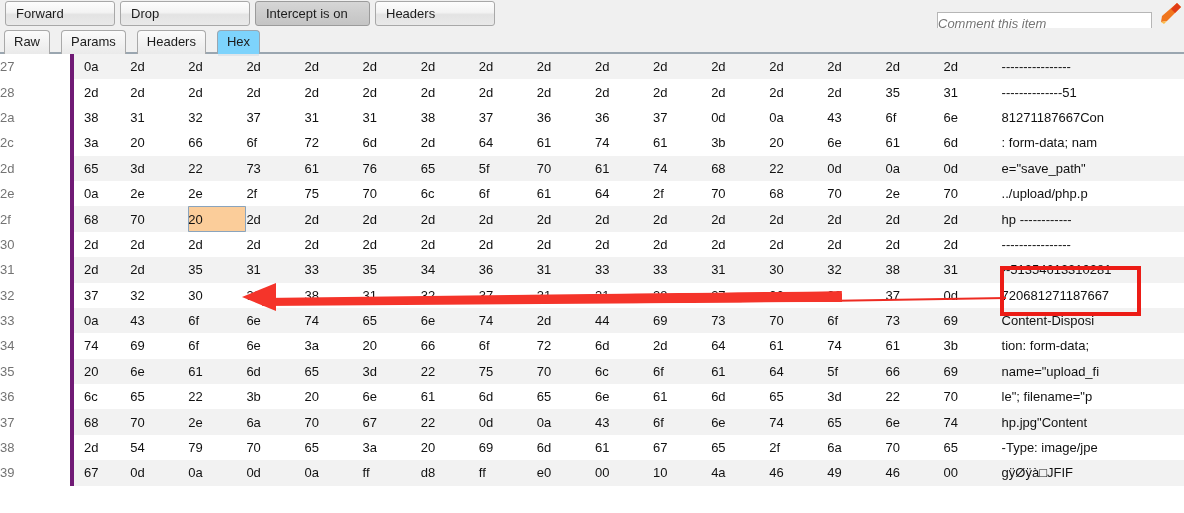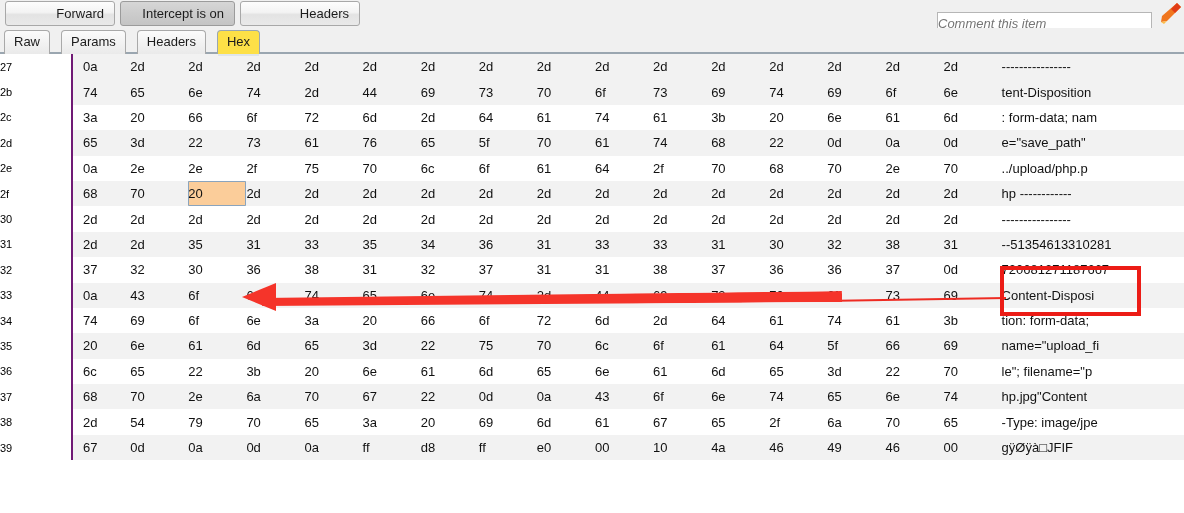--- a/index.html
+++ b/index.html
@@ -24,21 +24,21 @@
   .btn {
     height: 25px;
     min-width: 110px;
     margin-left: 5px;
     padding: 0 10px;
     border: 1px solid #a8a8a8;
     border-radius: 3px;
     background: linear-gradient(to bottom, #fdfdfd 0%, #f3f3f3 45%, #e3e3e3 55%, #e9e9e9 100%);
     font-size: 13px;
     color: #1c1c1c;
-    text-align: right;
+    text-align: left;
     line-height: 23px;
     cursor: default;
     font-family: "Liberation Sans", sans-serif;
   }
   .btn.pressed {
     background: linear-gradient(to bottom, #d6d6d6 0%, #cccccc 50%, #c4c4c4 100%);
     border-color: #9b9b9b;
   }
   .btn.w-forward { width: 110px; }
   .btn.w-drop    { width: 130px; }
@@ -92,21 +92,21 @@
     border: 1px solid #a9a9a9;
     border-bottom: none;
     border-radius: 4px 4px 0 0;
     background: linear-gradient(to bottom, #fbfbfb, #eaeaea);
     font-size: 13px;
     color: #1c1c1c;
     cursor: default;
     z-index: 1;
   }
   .tab.active {
-    background: #fde047;
+    background: #7dd3fc;
     z-index: 3;
     border-color: #9aa6b0;
   }
   .tab.active::after {
     content:"";
     position:absolute; left:0; right:0; bottom:-2px; height:2px;
     background:#dfe5ea;
   }
 
   
@@ -129,23 +129,23 @@
   table.hex td {
     padding: 0;
     vertical-align: middle;
     white-space: nowrap;
     font-family: "Liberation Sans", sans-serif;
   }
   td.addr {
     width: 72px;
     padding-left: 4px;
     background: #ffffff !important;
-    border-right: 2px solid #701a75;
-    color: #000000;
-    font-size: 11px;
+    border-right: 4px solid #701a75;
+    color: #737373;
+    font-size: 13px;
   }
   td.hx {
     width: 58px;
     text-align: left;
     padding-left: 3px;
   }
   td.hx.first { padding-left: 10px; }
   td.asc {
     width: 182px;
     padding-left: 14px;
@@ -192,20 +192,21 @@
     pointer-events: none;
   }
 </style>
 </head>
 <body>
 
 <div id="app">
 
   <div class="toolbar">
     <button class="btn w-forward">Forward</button>
+    <button class="btn w-drop">Drop</button>
     <button class="btn w-icept pressed">Intercept is on</button>
     <button class="btn w-action">Headers</button>
     <div class="spacer"></div>
     <input class="comment-field" type="text" placeholder="Comment this item" style="">
     <div class="highlighter">
       <svg width="26" height="25" viewBox="0 0 26 25">
         <path d="M21 2 L25 6 L11 20 L5 21 L6 15 Z" fill="#f0761e"></path>
         <path d="M21 2 L25 6 L19 12 L15 8 Z" fill="#e03c16"></path>
         <path d="M5 21 L11 20 L8 23 Z" fill="#fbbd4a"></path>
       </svg>
@@ -235,39 +236,59 @@
             <td class="hx">2d</td>
             <td class="hx">2d</td>
             <td class="hx">2d</td>
             <td class="hx">2d</td>
             <td class="hx">2d</td>
             <td class="hx">2d</td>
             <td class="hx">2d</td>
             <td class="hx">2d</td>
             <td class="asc">----------------</td>
           </tr>
-          <tr class="odd">
-            <td class="addr">2b</td>
-            <td class="hx first">74</td>
-            <td class="hx">65</td>
-            <td class="hx">6e</td>
-            <td class="hx">74</td>
-            <td class="hx">2d</td>
-            <td class="hx">44</td>
-            <td class="hx">69</td>
-            <td class="hx">73</td>
-            <td class="hx">70</td>
-            <td class="hx">6f</td>
-            <td class="hx">73</td>
-            <td class="hx">69</td>
-            <td class="hx">74</td>
-            <td class="hx">69</td>
-            <td class="hx">6f</td>
-            <td class="hx">6e</td>
-            <td class="asc">tent-Disposition</td>
+          <tr class="even">
+            <td class="addr">28</td>
+            <td class="hx first">2d</td>
+            <td class="hx">2d</td>
+            <td class="hx">2d</td>
+            <td class="hx">2d</td>
+            <td class="hx">2d</td>
+            <td class="hx">2d</td>
+            <td class="hx">2d</td>
+            <td class="hx">2d</td>
+            <td class="hx">2d</td>
+            <td class="hx">2d</td>
+            <td class="hx">2d</td>
+            <td class="hx">2d</td>
+            <td class="hx">2d</td>
+            <td class="hx">2d</td>
+            <td class="hx">35</td>
+            <td class="hx">31</td>
+            <td class="asc">--------------51</td>
+          </tr>
+          <tr class="even">
+            <td class="addr">2a</td>
+            <td class="hx first">38</td>
+            <td class="hx">31</td>
+            <td class="hx">32</td>
+            <td class="hx">37</td>
+            <td class="hx">31</td>
+            <td class="hx">31</td>
+            <td class="hx">38</td>
+            <td class="hx">37</td>
+            <td class="hx">36</td>
+            <td class="hx">36</td>
+            <td class="hx">37</td>
+            <td class="hx">0d</td>
+            <td class="hx">0a</td>
+            <td class="hx">43</td>
+            <td class="hx">6f</td>
+            <td class="hx">6e</td>
+            <td class="asc">81271187667Con</td>
           </tr>
           <tr class="even">
             <td class="addr">2c</td>
             <td class="hx first">3a</td>
             <td class="hx">20</td>
             <td class="hx">66</td>
             <td class="hx">6f</td>
             <td class="hx">72</td>
             <td class="hx">6d</td>
             <td class="hx">2d</td>

